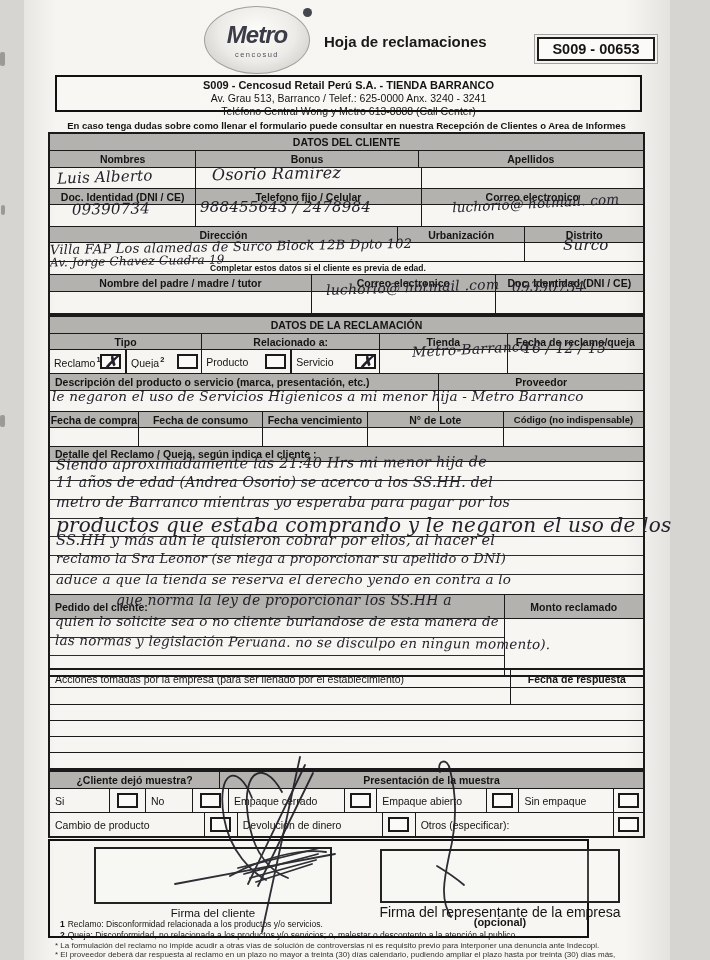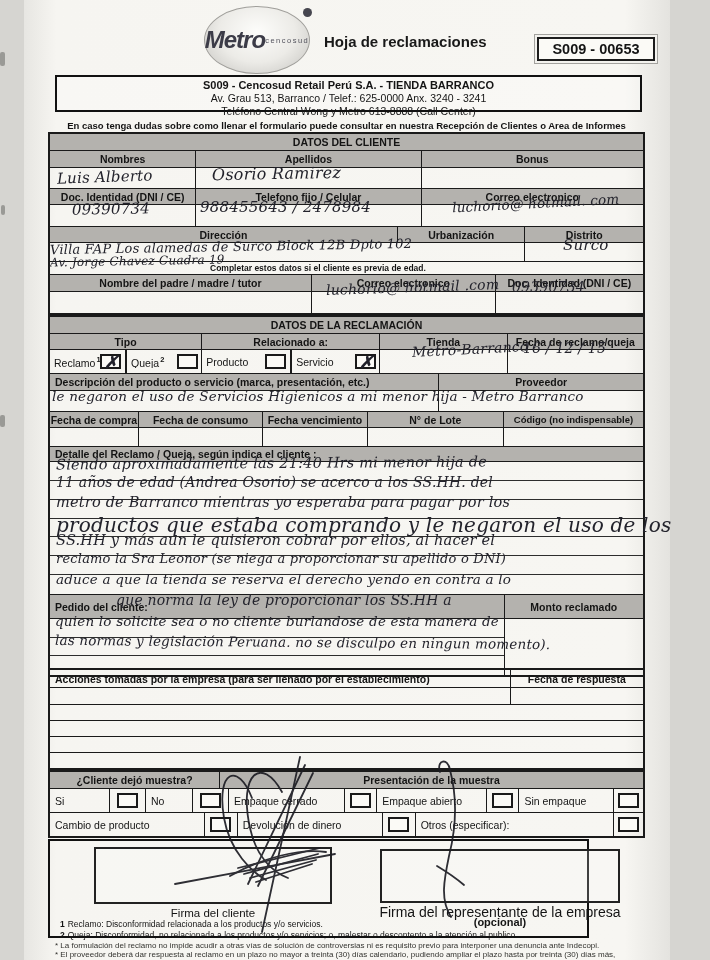--- a/index.html
+++ b/index.html
@@ -7,21 +7,21 @@
   body{font-family:"Liberation Sans",sans-serif;color:#141414}
   #stage{position:relative;width:710px;height:960px;overflow:hidden;background:#d6d5d1;margin:0 auto}
   .paper{position:absolute;left:24px;top:0;width:646px;height:960px;
          background:linear-gradient(90deg,#e7e6e2,#f6f5f1 5%,#f7f6f2 93%,#e4e3df)}
   .smudge{position:absolute;background:#6a6a66;border-radius:2px;opacity:.55}
 
   
   .logo{position:absolute;left:204px;top:6px;width:106px;height:68px}
   .oval{position:absolute;inset:0;border-radius:50%;border:1px solid #a09f9b;
         background:radial-gradient(ellipse at 50% 38%,#fdfdfb 0%,#ecebe7 52%,#c3c2be 100%);
-        display:flex;flex-direction:row;align-items:center;justify-content:center}
+        display:flex;flex-direction:column;align-items:center;justify-content:center}
   .brand{font-style:italic;font-weight:bold;font-size:24px;letter-spacing:-1px;color:#3c3c48}
   .brandsub{font-size:7.5px;letter-spacing:1.5px;color:#53535d;margin-top:1px}
   .logodot{position:absolute;right:-2px;top:2px;width:9px;height:9px;border-radius:50%;background:#46464f}
 
   .formtitle{position:absolute;left:324px;top:33px;font-weight:bold;font-size:15px;color:#191919}
   .folio{position:absolute;left:537px;top:37px;width:118px;height:24px;border:2px solid #1c1c1c;
          background:#fbfaf6;box-shadow:0 0 0 2px #f3f2ee,0 0 0 3px #a3a29e;
          display:flex;align-items:center;justify-content:center;font-weight:bold;font-size:14.5px}
 
   .storebox{position:absolute;left:55px;top:75px;width:587px;height:37px;border:2px solid #111;
@@ -88,22 +88,22 @@
     <div class="l2">Teléfono Central Wong y Metro 613-8888 (Call Center)</div>
   </div>
   <div class="hint">En caso tenga dudas sobre como llenar el formulario puede consultar en nuestra Recepción de Clientes o Area de Informes</div>
 
   <div class="tbl" style="left:48px;top:132px;width:597px">
     <div class="row" style="height:16px">
         <div class="c g" style="width:100%">DATOS DEL CLIENTE</div>
       </div>
     <div class="row" style="height:17px">
       <div class="c g" style="width:24.5%">Nombres</div>
+      <div class="c g" style="width:37.5%">Bonus</div>
       <div class="c g" style="width:38%">Apellidos</div>
-      <div class="c g" style="width:37.5%">Bonus</div>
     </div>
     <div class="row" style="height:21px">
       <div class="c" style="width:24.5%"></div>
       <div class="c" style="width:38%"></div>
       <div class="c" style="width:37.5%"></div>
     </div>
     <div class="row" style="height:16px">
       <div class="c g" style="width:24.5%">Doc. Identidad  (DNI / CE)</div>
       <div class="c g" style="width:38%">Telefono fijo / Celular</div>
       <div class="c g" style="width:37.5%">Correo electronico</div>
@@ -216,21 +216,21 @@
         <div class="ln"></div>
         <div class="ln"></div>
         <div class="ln" style="border-bottom:none"></div>
       </div>
       <div class="c" style="width:23.5%"></div>
     </div>
   </div>
 
   <div class="tbl" style="left:48px;top:668px;width:597px">
     <div class="row" style="height:17px">
-      <div class="c lh" style="width:77.5%;font-weight:bold">Acciones tomadas por la empresa (para ser llenado por el establecimiento)</div>
+      <div class="c lh" style="width:77.5%;font-weight:normal">Acciones tomadas por la empresa (para ser llenado por el establecimiento)</div>
       <div class="c" style="width:22.5%;font-weight:bold">Fecha de respuesta</div>
     </div>
     <div class="row" style="height:17px">
       <div class="c" style="width:77.5%"></div>
       <div class="c" style="width:22.5%"></div>
     </div>
     <div class="row" style="height:16px">
         <div class="c" style="width:100%"></div>
       </div>
     <div class="row" style="height:16px">

